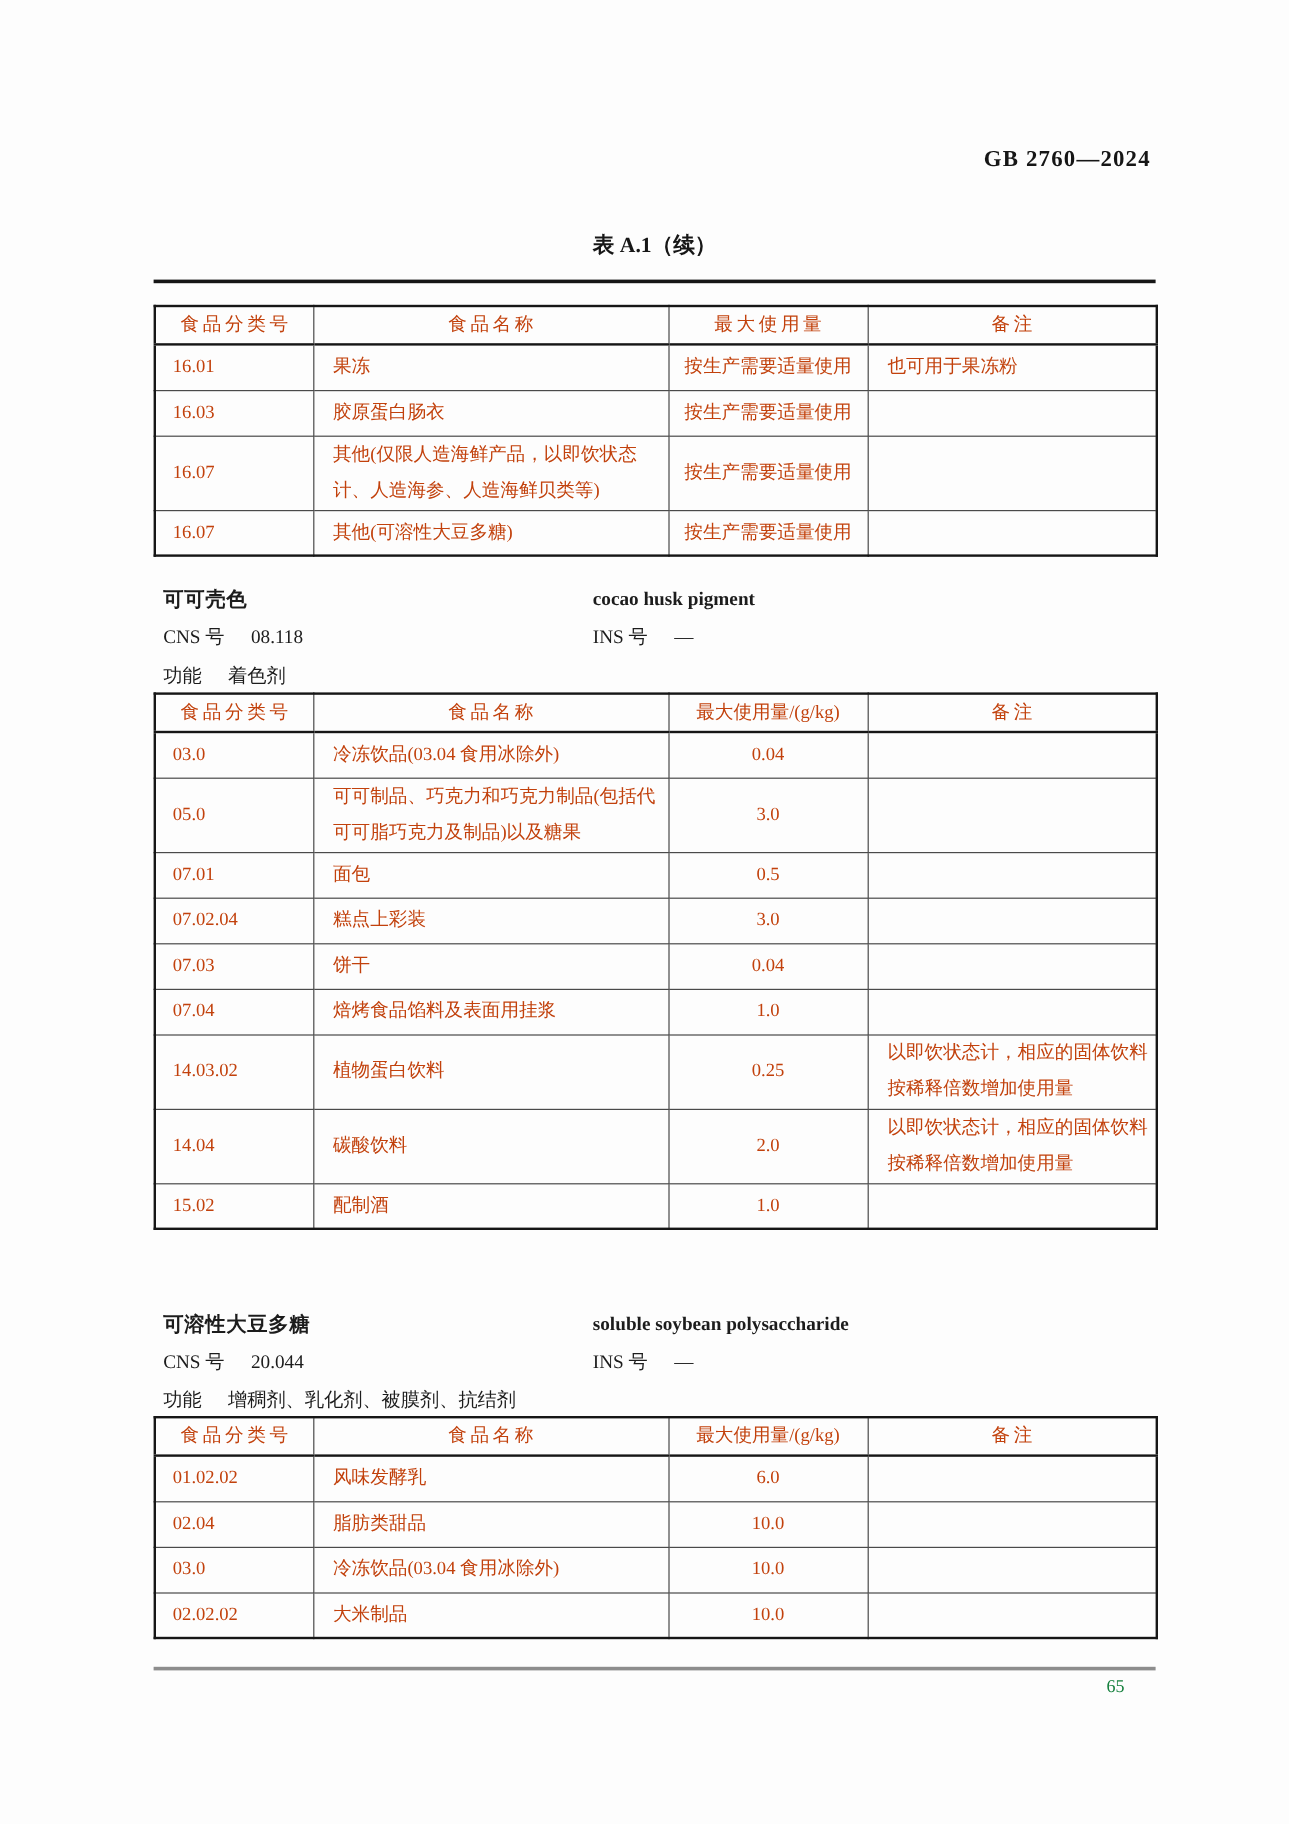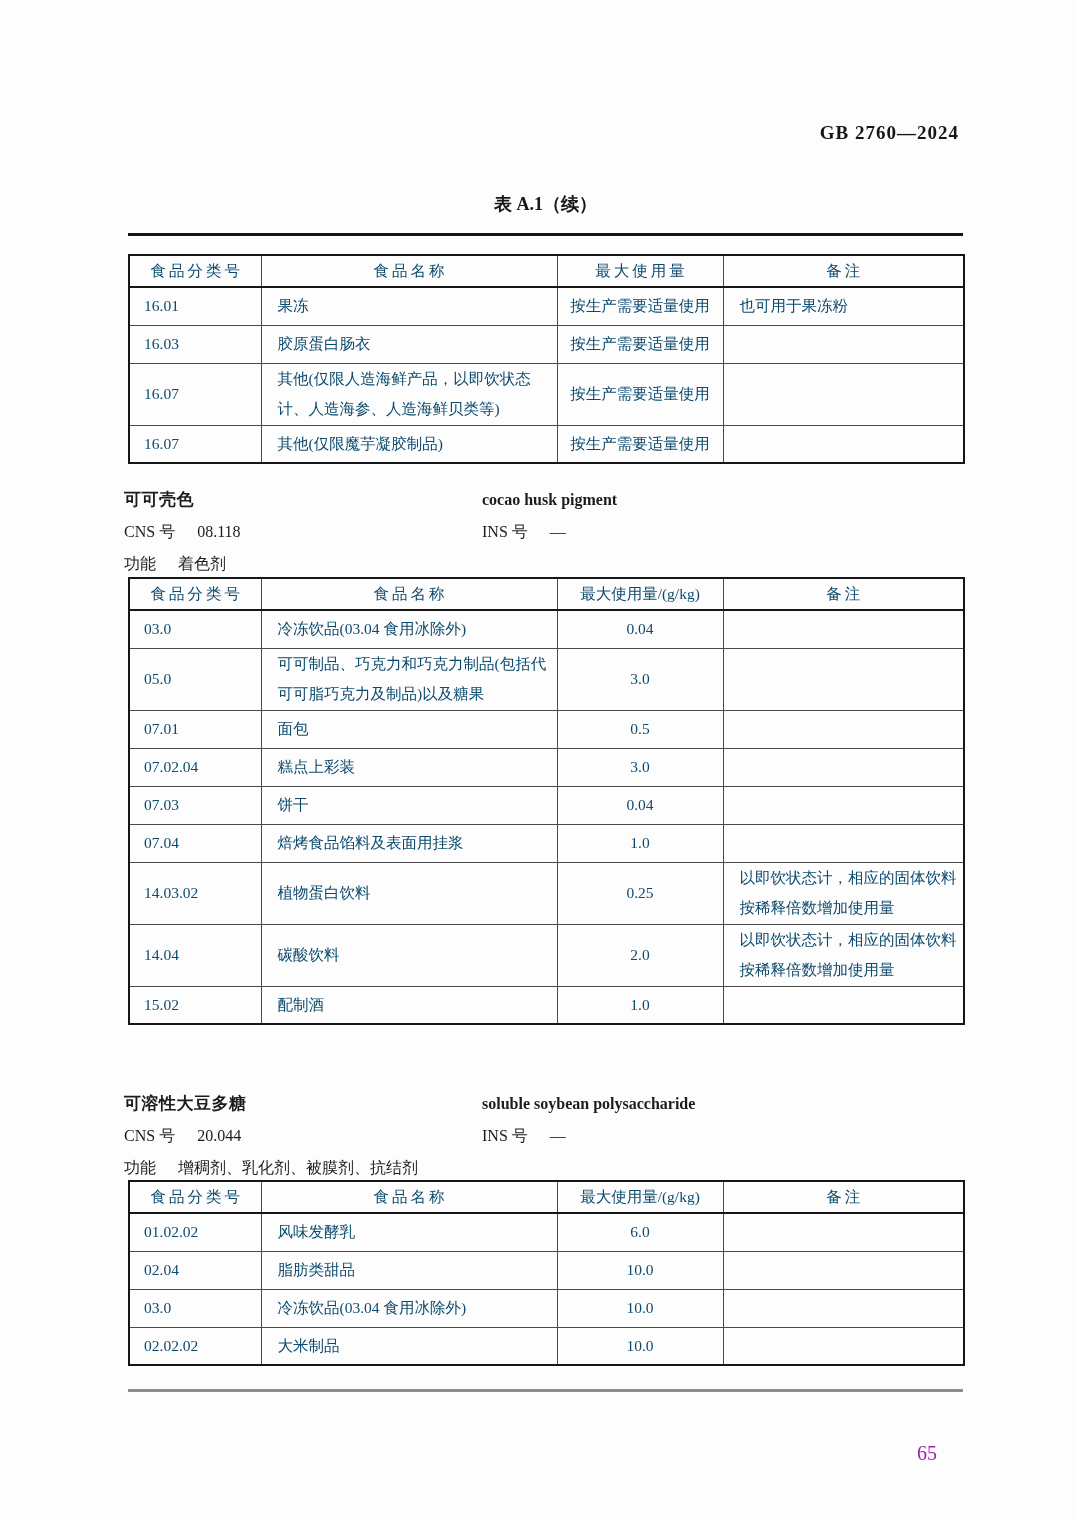--- a/index.html
+++ b/index.html
@@ -28,27 +28,27 @@
     position:absolute; top:233px; left:128px; width:835px; height:3px;
     background:#161616;
   }
   .bottom-rule{
     position:absolute; top:1389px; left:128px; width:835px; height:3px;
     background:#8d8d8d;
   }
   .page-number{
     position:absolute; top:1398px; left:128px; width:835px;
     text-align:right; padding-right:26px; box-sizing:border-box;
-    font-size:20px; color:#a21caf;margin-top:44px;
+    font-size:15px; color:#15803d;
   }
   
   table.gbtable{
     position:absolute; left:128px; width:835px;
     border-collapse:collapse; table-layout:fixed;
-    font-size:15.5px; color:#0c4a6e;
+    font-size:15.5px; color:#c2410c;
   }
   .gbtable{border:2px solid #161616;}
   .gbtable th,.gbtable td{
     border:1px solid #4a4a4a;
     line-height:30px; vertical-align:middle;
     overflow:hidden; padding:0;
   }
   .gbtable thead th{
     border-bottom:2.5px solid #161616;
     font-weight:400; text-align:center; font-size:15.5px;
@@ -58,21 +58,21 @@
   tr.s{height:38px;margin-top:47px;}
   tr.d{height:62px;}
   td.c1{padding-left:14px;}
   td.c2{padding-left:16px; padding-right:2px;}
   td.c3{text-align:center;}
   td.c4{padding-left:16px; padding-right:4px;}
   .t1{top:254px;}
   .t2{top:577px;}
   .t3{top:1180px;}
   
-  .section{position:absolute; left:124px; width:835px; color:#1c1c1c;}
+  .section{position:absolute; left:136px; width:835px; color:#1c1c1c;}
   .sec1{top:484px;}
   .sec2{top:1088px;}
   .sec-row{position:relative; height:32px; line-height:32px; white-space:nowrap;}
   .cn-name{font-weight:700; font-size:17px; letter-spacing:0.5px;}
   .en-name{position:absolute; left:358px; top:0; font-weight:700; font-size:16px;}
   .lbl{font-size:16px;}
   .val{font-size:16px; margin-left:22px;}
   .ins-group{position:absolute; left:358px; top:0;}
 </style>
 </head>
@@ -113,21 +113,21 @@
         <td class="c4"></td>
       </tr>
       <tr class="d">
         <td class="c1">16.07</td>
         <td class="c2">其他(仅限人造海鲜产品，以即饮状态计、人造海参、人造海鲜贝类等)</td>
         <td class="c3">按生产需要适量使用</td>
         <td class="c4"></td>
       </tr>
       <tr class="s">
         <td class="c1">16.07</td>
-        <td class="c2">其他(仅限魔芋凝胶制品)</td>
+        <td class="c2">其他(可溶性大豆多糖)</td>
         <td class="c3">按生产需要适量使用</td>
         <td class="c4"></td>
       </tr>
     </tbody>
   </table>
 
   <div class="section sec1">
     <div class="sec-row">
       <span class="cn-name">可可壳色</span>
       <span class="en-name">cocao husk pigment</span>

